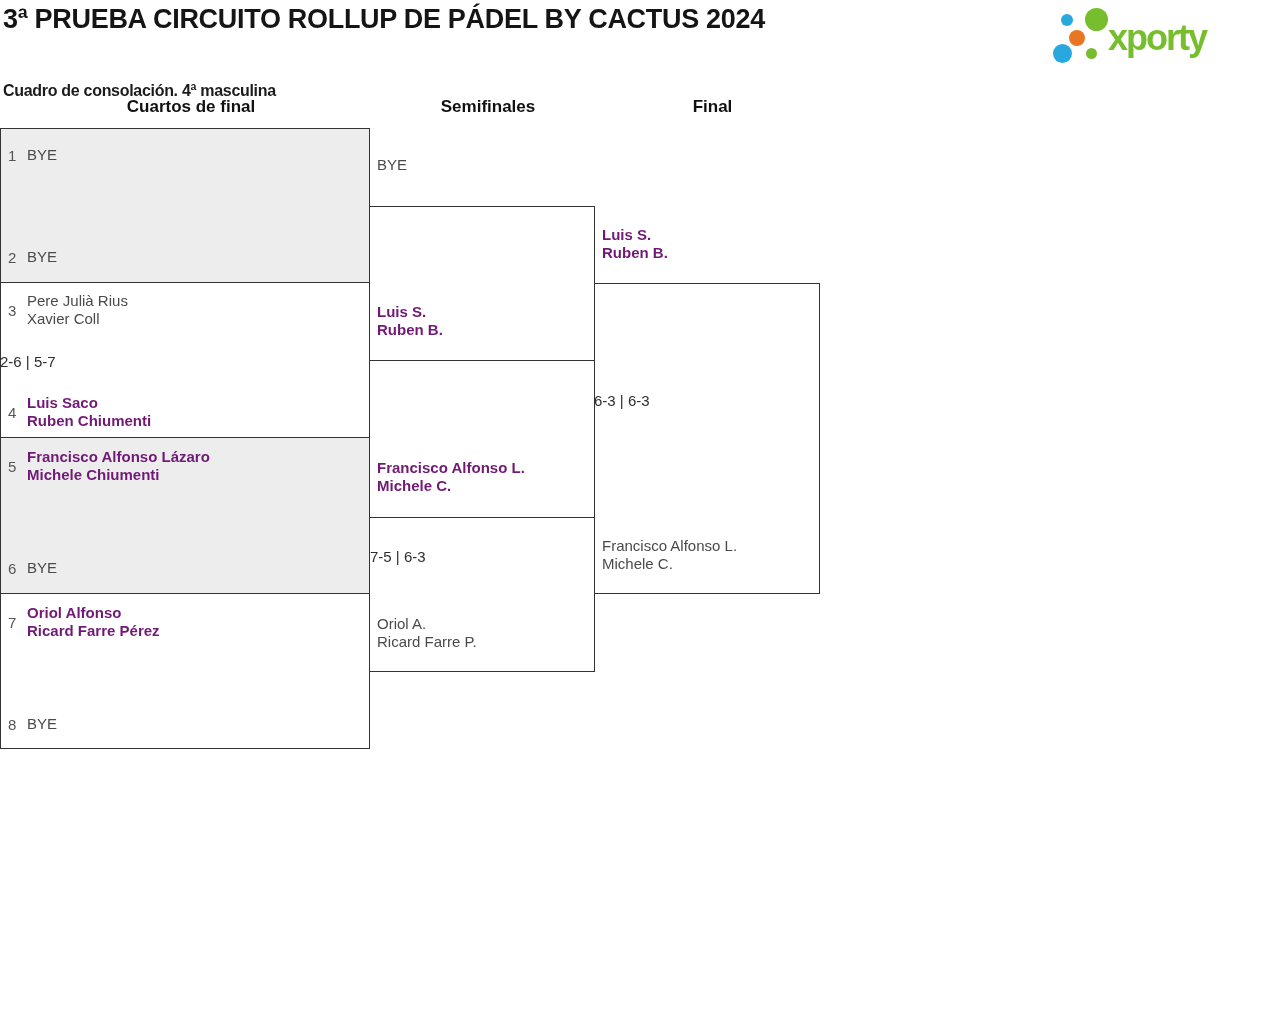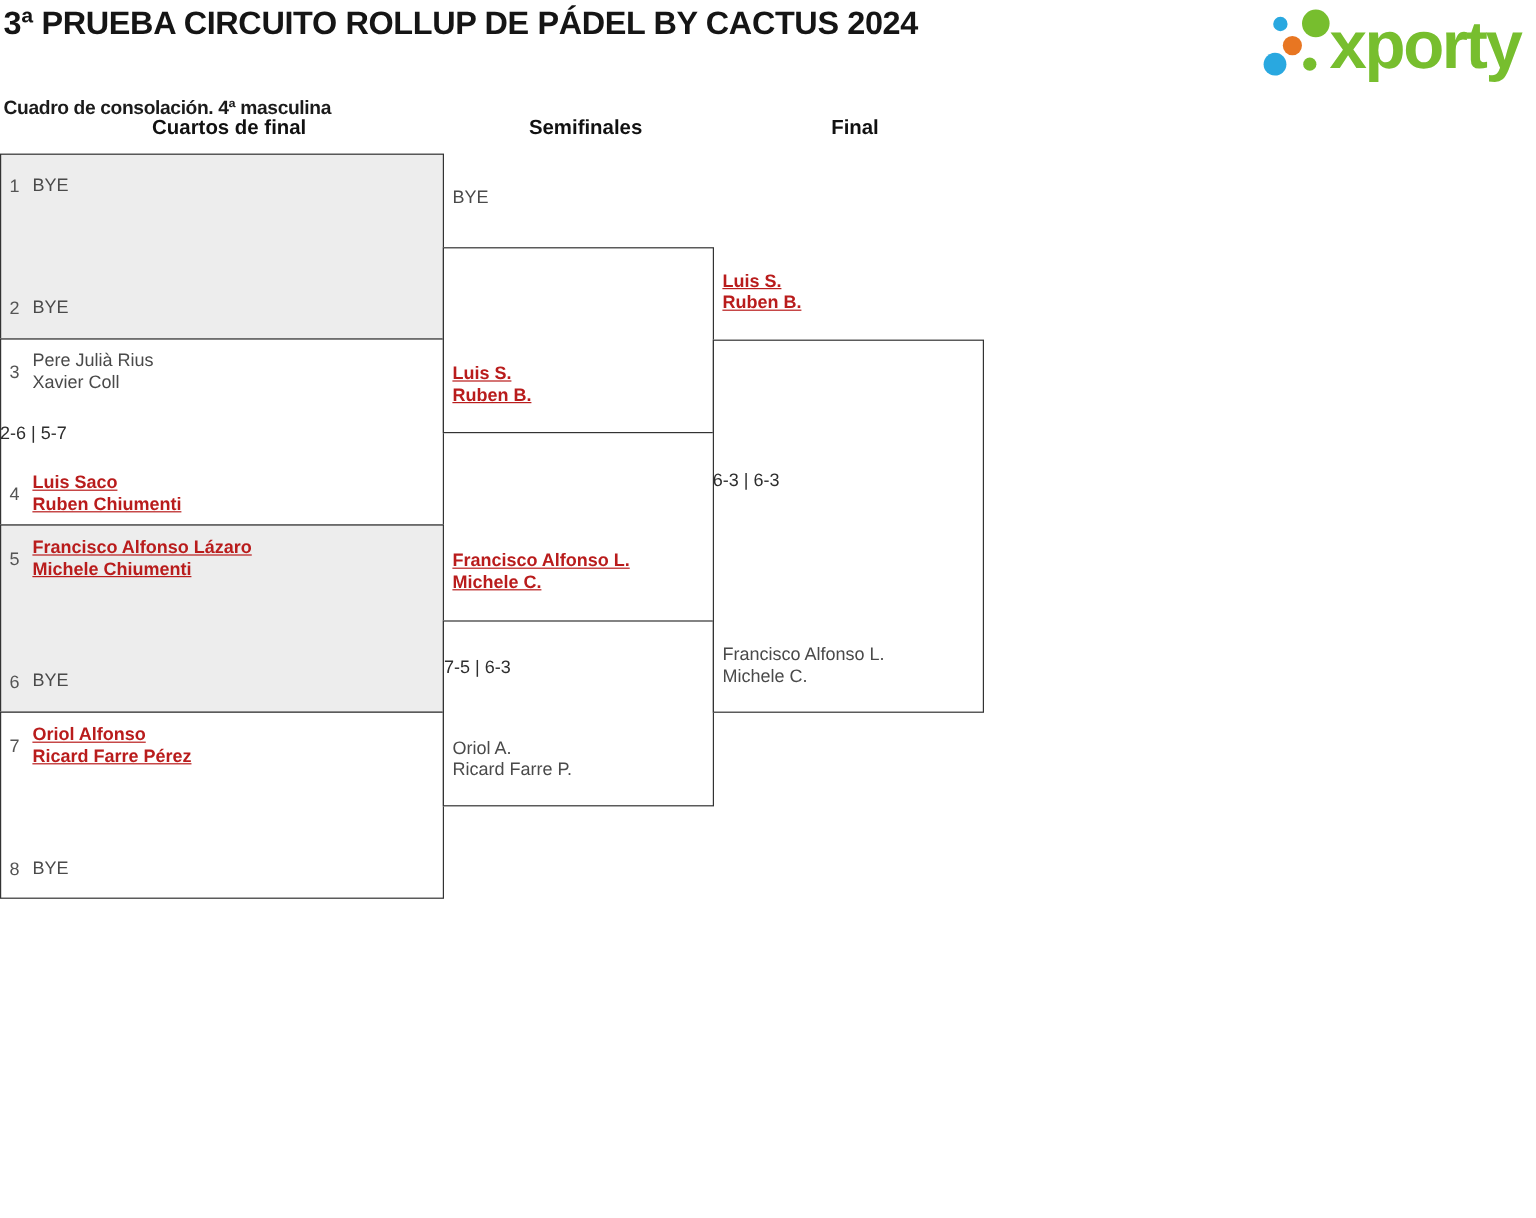--- a/index.html
+++ b/index.html
@@ -13,21 +13,21 @@
   .subtitle { font-size:16px; font-weight:700; color:#1b1b1b; line-height:30px; letter-spacing:-0.3px;margin-top:40px; }
 
   
   .logo { position:absolute; left:1045px; top:4px; width:232px; height:68px; }
   .dot { position:absolute; border-radius:50%; }
   .dot.green-lg  { left:40px; top:4px;  width:23px; height:23px; background:#77BE2E; }
   .dot.blue-sm   { left:16px; top:10px; width:12px; height:12px; background:#29A8E0; }
   .dot.orange-md { left:24px; top:26px; width:16px; height:16px; background:#E87622; }
   .dot.blue-lg   { left:8px;  top:40px; width:19px; height:19px; background:#29A8E0; }
   .dot.green-sm  { left:41px; top:44px; width:11px; height:11px; background:#77BE2E; }
-  .wordmark { position:absolute; left:63px; top:3px; font-size:56px; font-weight:800; color:#77BE2E; letter-spacing:-2px; line-height:62px; }
+  .wordmark { position:absolute; left:63px; top:3px; font-size:36px; font-weight:800; color:#77BE2E; letter-spacing:-2px; line-height:62px; }
 
   
   .round-header { position:absolute; top:97px; height:22px; text-align:center; font-size:17px; font-weight:700; color:#111;padding-left:12px; }
   .rh-qf { left:0; width:370px; }
   .rh-sf { left:370px; width:224px; }
   .rh-f  { left:594px; width:225px; }
 
   
   .mbox { position:absolute; border:1.5px solid #333; background:#ffffff; }
   .mbox.shaded { background:#EDEDED; }
@@ -37,21 +37,21 @@
   .box-qf4 { left:0; top:593px; width:370px; height:156px; }
   .box-sf1 { left:369px; top:206px; width:226px; height:155px; }
   .box-sf2 { left:369px; top:517px; width:226px; height:155px; }
   .box-f   { left:594px; top:283px; width:226px; height:311px; }
 
   
   .entry { position:absolute; display:flex; align-items:center; }
   .seed { width:19px; flex:0 0 19px; font-size:15px; color:#555; }
   .names { display:block; }
   .nline { display:block; font-size:15px; line-height:18px; color:#4a4a4a; white-space:nowrap; }
-  .winner .nline { font-weight:700; color:#b91c1c;text-decoration:underline; }
+  .winner .nline { font-weight:700; color:#701a75; }
 
   .e-qf1-top { left:8px; top:146px; }
   .e-qf1-bot { left:8px; top:248px; }
   .e-qf2-top { left:8px; top:292px; }
   .e-qf2-bot { left:8px; top:394px; }
   .e-qf3-top { left:8px; top:448px; }
   .e-qf3-bot { left:8px; top:559px; }
   .e-qf4-top { left:8px; top:604px; }
   .e-qf4-bot { left:8px; top:715px; }
   .e-sf1-top { left:377px; top:156px; }

